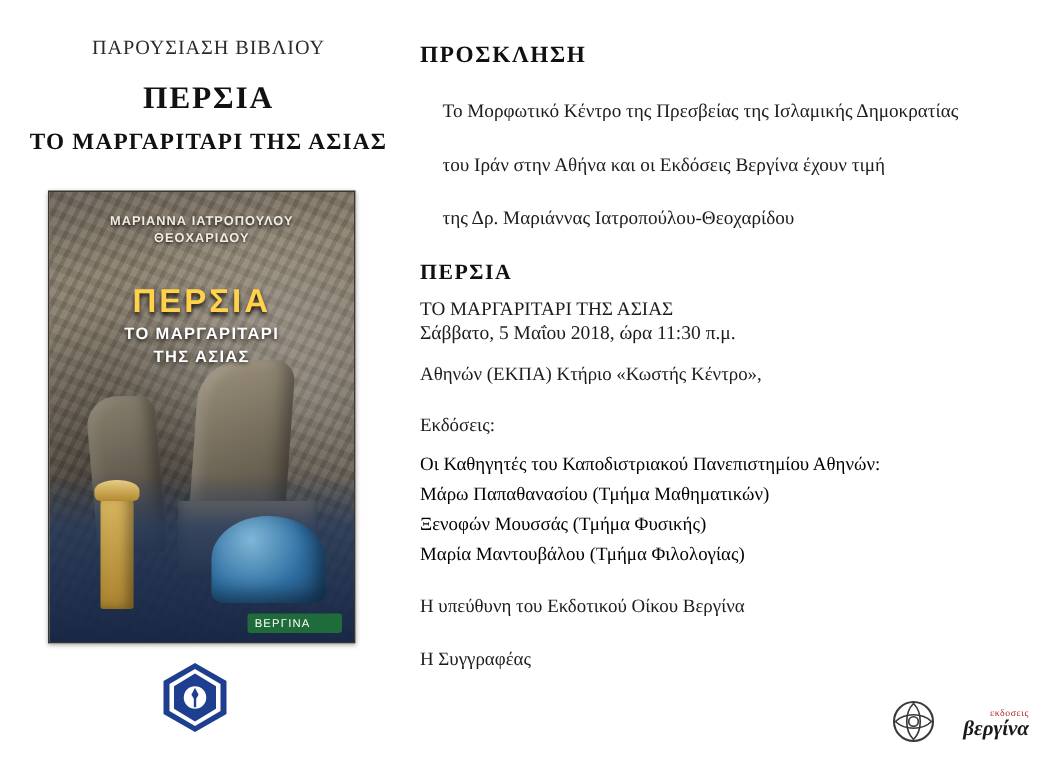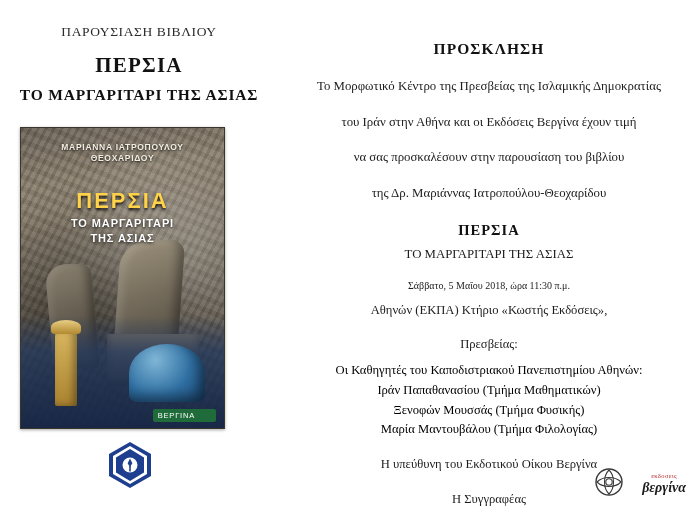--- a/index.html
+++ b/index.html
@@ -47,21 +47,21 @@
     font-size: 15.5px;
     font-weight: bold;
     letter-spacing: 0.8px;
     margin-top: 8px;
     color: #111;
   }
 
   
   .book-cover {
     position: absolute;
-    left: 20px;
+    left: 32px;
     top: 127px;
     width: 203px;
     height: 300px;
     background: linear-gradient(170deg, #6d6459 0%, #8a7f6d 18%, #7b7162 42%, #5d564b 70%, #4a443b 100%);
     border: 1px solid #3a352d;
     box-shadow: 0 1px 3px rgba(0,0,0,0.35);
     overflow: hidden;
   }
   
   .relief {
@@ -202,26 +202,26 @@
     position: absolute;
     left: 105px;
     top: 440px;
     width: 50px;
     height: 50px;
   }
 
   
   .right-col {
     position: absolute;
-    left: 278px;
+    left: 266px;
     top: 0;
     width: 422px;
     height: 515px;
-    text-align: center;
-    padding: 12px 14px;
+    text-align: left;
+    padding: 0 14px;
     box-sizing: border-box;
   }
   .invite-heading {
     font-size: 15.5px;
     font-weight: bold;
     letter-spacing: 1.1px;
     margin-top: 28px;
     color: #111;
   }
   .intro p {
@@ -239,22 +239,21 @@
     letter-spacing: 1px;
     margin-top: 18px;
     color: #111;
   }
   .book-name-sub {
     font-size: 12.8px;
     margin-top: 8px;
     color: #1c1c1c;
   }
   .when {
-    font-size: 10px;
-    margin-top: 18px;
+    font-size: 13px;
     color: #1c1c1c;
   }
   .where p {
     margin: 0;
     font-size: 12.6px;
     line-height: 1.58;
     color: #1c1c1c;
   }
   .where {
     margin-top: 10px;
@@ -287,21 +286,21 @@
   .footer-logos {
     position: absolute;
     right: 14px;
     bottom: 14px;
     display: flex;
     align-items: center;
     gap: 18px;
   }
   .publisher-logo {
     font-family: "Liberation Serif", serif;
-    text-align: center;
+    text-align: right;
     line-height: 1;
   }
   .publisher-small {
     font-size: 6.5px;
     color: #b01f24;
     letter-spacing: 0.4px;
     display: block;
   }
   .publisher-name {
     font-size: 14px;
@@ -355,38 +354,37 @@
       <rect x="24.2" y="25.5" width="1.6" height="6" fill="#1e3f8f"></rect>
     </svg>
   </div>
 
   <div class="right-col">
     <div class="invite-heading">ΠΡΟΣΚΛΗΣΗ</div>
 
     <div class="intro">
       <p>Το Μορφωτικό Κέντρο της Πρεσβείας της Ισλαμικής Δημοκρατίας</p>
       <p>του Ιράν στην Αθήνα και οι Εκδόσεις Βεργίνα έχουν τιμή</p>
-      <p>να σας προσκαλέσουν στην παρουσίαση του βιβλίου</p>
       <p>της Δρ. Μαριάννας Ιατροπούλου-Θεοχαρίδου</p>
     </div>
 
     <div class="book-name">ΠΕΡΣΙΑ</div>
     <div class="book-name-sub">ΤΟ ΜΑΡΓΑΡΙΤΑΡΙ ΤΗΣ ΑΣΙΑΣ</div>
 
     <div class="when">Σάββατο, 5 Μαΐου 2018, ώρα 11:30 π.μ.</div>
 
     <div class="where">
-      <p>Αθηνών (ΕΚΠΑ) Κτήριο «Κωστής Εκδόσεις»,</p>
-    </div>
-
-    <div class="speakers-label">Πρεσβείας:</div>
+      <p>Αθηνών (ΕΚΠΑ) Κτήριο «Κωστής Κέντρο»,</p>
+    </div>
+
+    <div class="speakers-label">Εκδόσεις:</div>
 
     <div class="speakers">
       <p>Οι Καθηγητές του Καποδιστριακού Πανεπιστημίου Αθηνών:</p>
-      <p>Ιράν Παπαθανασίου (Τμήμα Μαθηματικών)</p>
+      <p>Μάρω Παπαθανασίου (Τμήμα Μαθηματικών)</p>
       <p>Ξενοφών Μουσσάς (Τμήμα Φυσικής)</p>
       <p>Μαρία Μαντουβάλου (Τμήμα Φιλολογίας)</p>
     </div>
 
     <div class="group">
       <p>Η υπεύθυνη του Εκδοτικού Οίκου Βεργίνα</p>
     </div>
 
     <div class="group">
       <p>Η Συγγραφέας</p>

